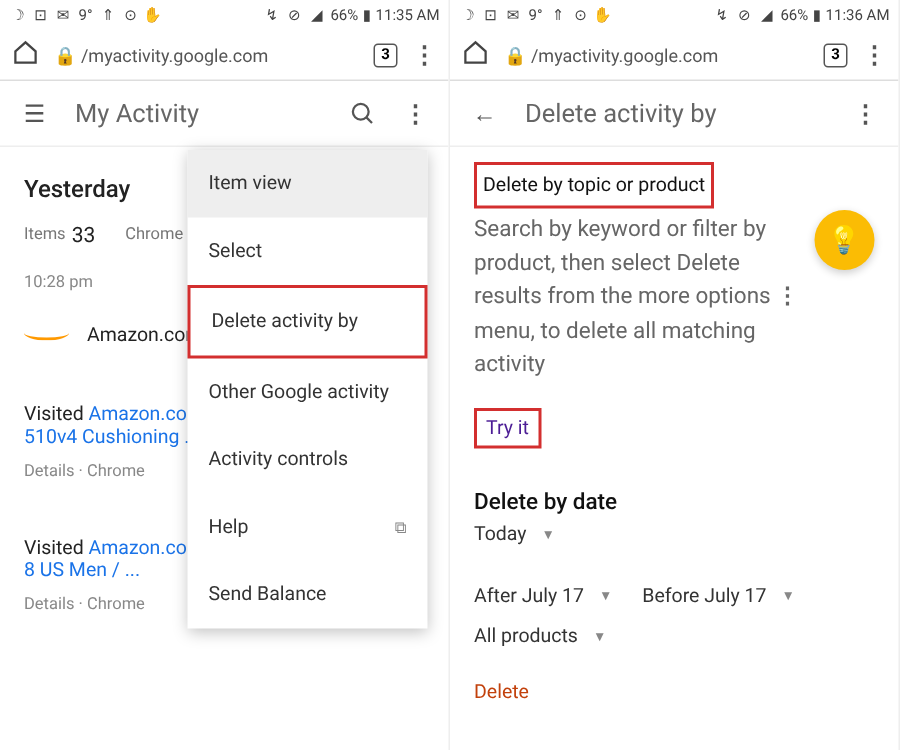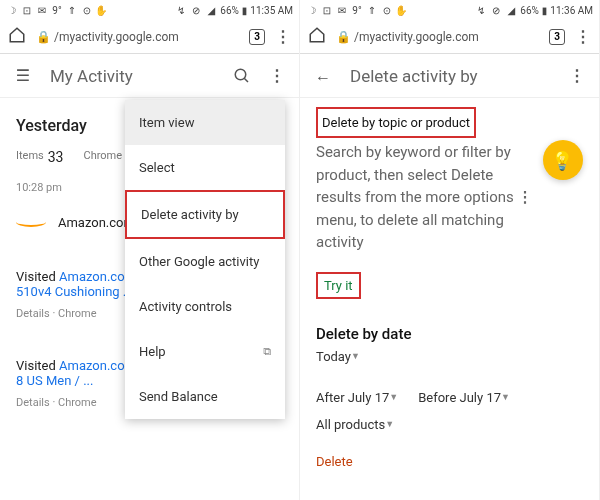--- a/index.html
+++ b/index.html
@@ -34,24 +34,24 @@
 .menu{position:absolute;right:14px;top:100px;width:160px;background:#fff;box-shadow:0 2px 10px rgba(0,0,0,.25);z-index:10}
 .menu-item{padding:15px 14px;font-size:13px;color:#333;display:flex;justify-content:space-between;align-items:center}
 .menu-item.hl{background:#eee}
 .redbox{border:2.5px solid #d32f2f}
 .ext{font-size:11px;color:#888}
 .content2{padding:14px 16px}
 .fab{position:absolute;right:16px;top:140px;width:40px;height:40px;background:#fbbc04;border-radius:50%;display:flex;align-items:center;justify-content:center;color:#fff;font-size:18px;box-shadow:0 2px 6px rgba(0,0,0,.2)}
 .h-topic{font-size:13px;font-weight:400;color:#111;padding:6px 4px}
 .desc{font-size:15px;color:#666;line-height:1.5;margin-top:10px;padding-right:50px}
 .inline-dots{font-weight:bold}
-.tryit{display:inline-block;font-size:13px;color:#15803d;margin-top:18px;padding:4px 6px}
+.tryit{display:inline-block;font-size:13px;color:#4c1d95;margin-top:18px;padding:4px 6px}
 .h-date{font-size:15px;font-weight:500;color:#111;margin-top:26px}
 .sel-row{display:flex;gap:20px;margin-top:14px}
-.sel{font-size:13px;color:#333;display:flex;align-items:center;padding:6px 0}
+.sel{font-size:13px;color:#333;display:flex;align-items:center;gap:10px;padding:6px 0}
 .caret{color:#888;font-size:9px}
 .del-link{font-size:13px;color:#c2410c;margin-top:16px;display:inline-block}
 </style>
 </head>
 <body>
 
 <div class="screen">
   <div class="status-bar">
     <div class="status-left">
       <span class="icn">☽</span>

